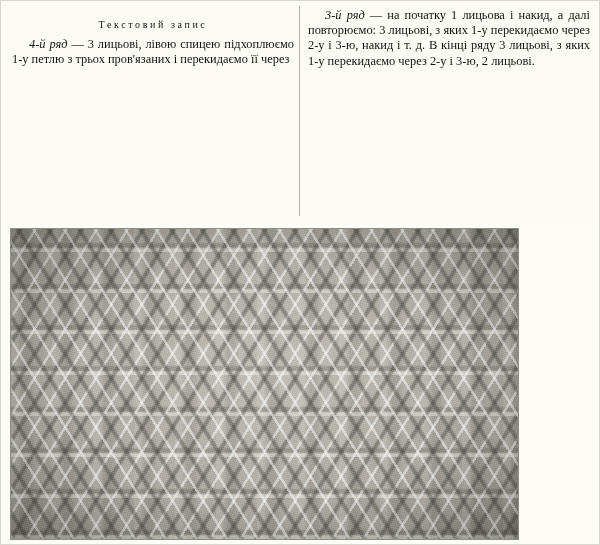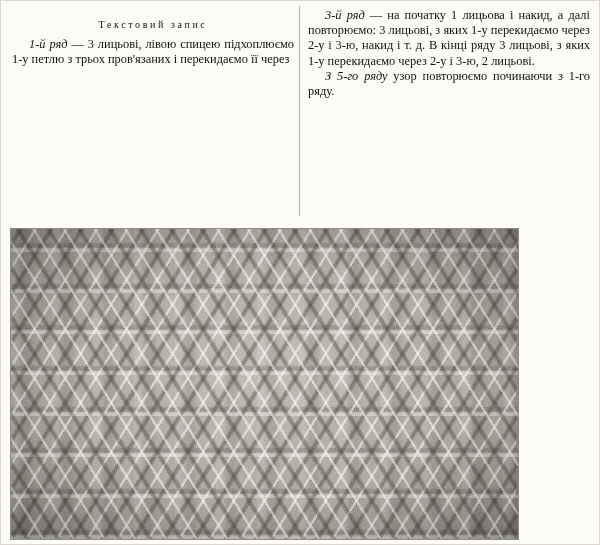--- a/index.html
+++ b/index.html
@@ -147,26 +147,25 @@
 <body>
 
 <div class="page">
 
   <div class="text-area">
 
     <div class="divider"></div>
 
     <div class="col col-left">
       <span class="section-head">Текстовий запис</span>
-      <p class="indent ital-lead"><span class="ital">1-й ряд</span> — 3 лицьові, лівою спицею підхоплюємо 1-у петлю з трьох пров'язаних і перекидаємо її через</p>
+      <p class="indent ital-lead"><span class="ital">4-й ряд</span> — 3 лицьові, лівою спицею підхоплюємо 1-у петлю з трьох пров'язаних і перекидаємо її через</p>
     </div>
 
     <div class="col col-right">
       <p class="indent"><span class="ital">3-й ряд</span> — на початку 1 лицьова і накид, а далі повторюємо: 3 лицьові, з яких 1-у перекидаємо через 2-у і 3-ю, накид і т. д. В кінці ряду 3 лицьові, з яких 1-у перекидаємо через 2-у і 3-ю, 2 лицьові.</p>
-      <p class="indent"><span class="ital">З 5-го ряду</span> узор повторюємо починаючи з 1-го ряду.</p>
     </div>
   </div>
 
   <div class="photo-wrap">
     <div class="knit"></div>
     <div class="grain"></div>
     <div class="vignette"></div>
 
   </div>
 

